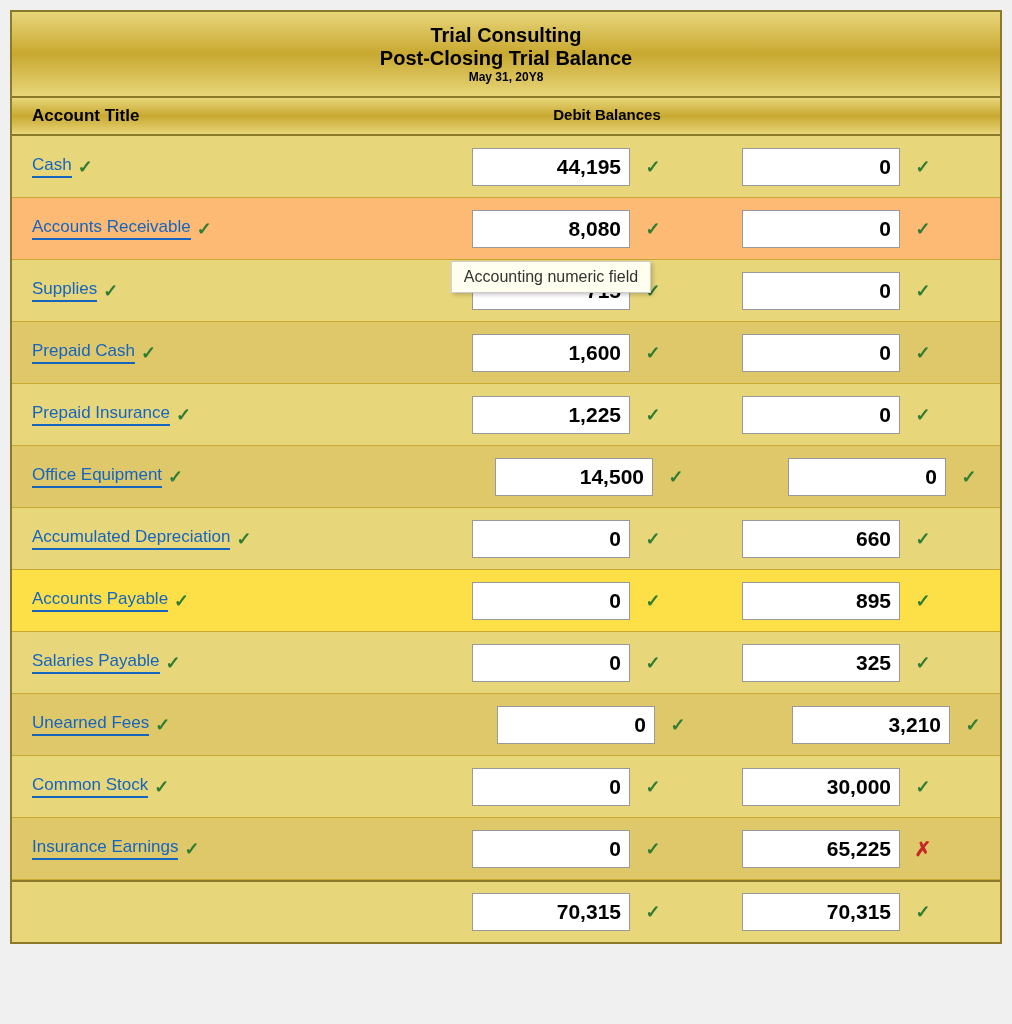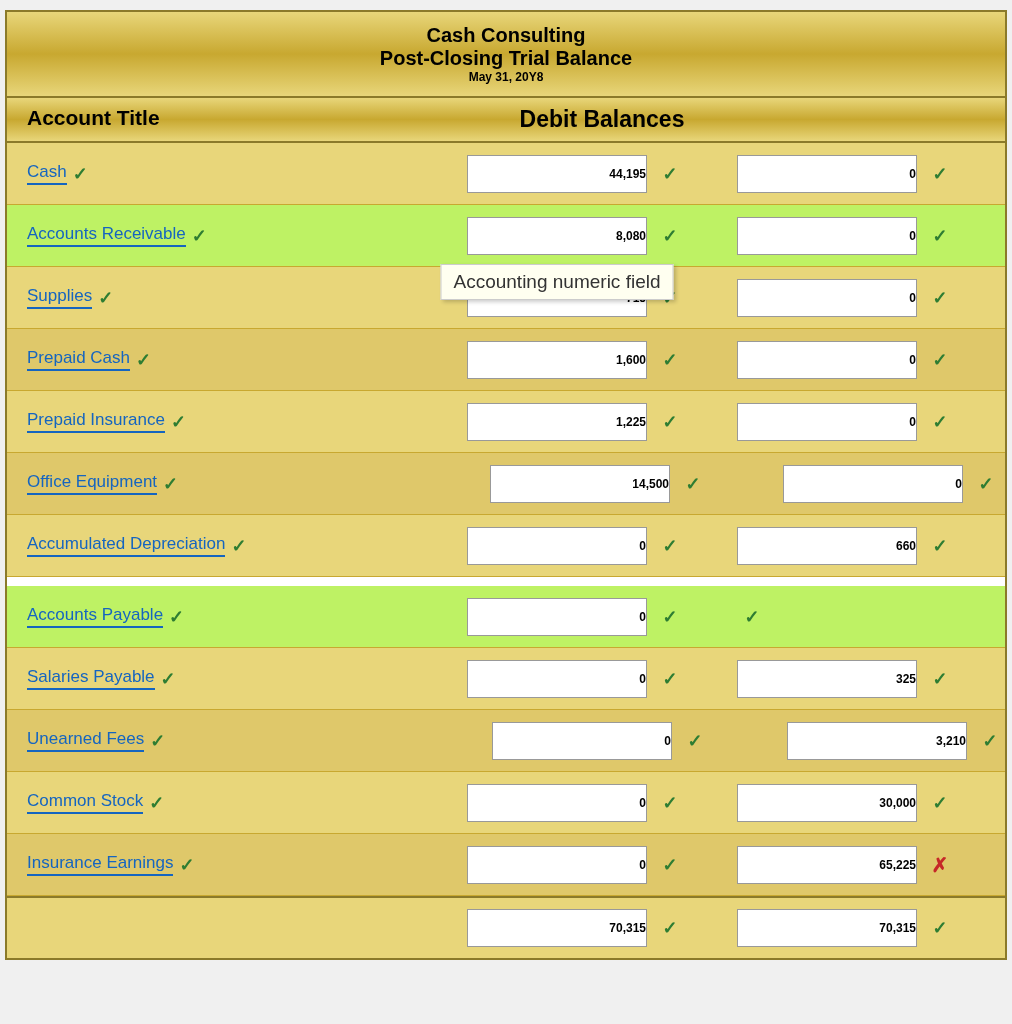--- a/index.html
+++ b/index.html
@@ -46,29 +46,29 @@
     .col-headers {
       display: flex;
       background: linear-gradient(to bottom, #E8D67A, #C8A830, #E8D67A);
       border-bottom: 2px solid #8B7A2A;
       padding: 8px 0;
     }
 
     .col-account {
       flex: 0 0 460px;
       padding-left: 20px;
-      font-size: 21px;
+      font-size: 17px;
       font-weight: bold;
       color: #000;
     }
 
     .col-debit {
       flex: 0 0 270px;
       text-align: center;
-      font-size: 23px;
+      font-size: 15px;
       font-weight: bold;
       color: #000;
     }
 
     .col-credit {
       flex: 1;
       text-align: center;
       font-size: 17px;
       font-weight: bold;
       color: #000;
@@ -126,26 +126,27 @@
 
     .credit-cell {
       flex: 1;
       display: flex;
       align-items: center;
       gap: 8px;
       padding: 8px 0;
     }
 
     .number-input {
-      width: 180px;
+      width: 158px;
       height: 38px;
       border: 1px solid #999;
       background: #fff;
       text-align: right;
-      font-size: 12px;
+      padding-right: 8px;
+      font-size: 21px;
       font-weight: bold;
       color: #000;
     }
 
     .check-cell {
       width: 30px;
       display: flex;
       align-items: center;
       justify-content: center;
     }
@@ -184,34 +185,34 @@
     }
 
     .tooltip {
       position: absolute;
       bottom: -45px;
       left: 50%;
       transform: translateX(-50%);
       background: #FFFFF0;
       border: 1px solid #ccc;
       padding: 6px 12px;
-      font-size: 19px;
+      font-size: 16px;
       color: #333;
       white-space: nowrap;
       z-index: 100;
       box-shadow: 2px 2px 4px rgba(0,0,0,0.2);
     }
   </style>
 </head>
 <body>
 
 <div class="table-container">
 
   <div class="header-section">
-    <div class="company-name">Cash Consulting</div>
+    <div class="company-name">Trial Consulting</div>
     <div class="report-title">Post-Closing Trial Balance</div>
     <div class="report-date">May 31, 20Y8</div>
   </div>
 
   <div class="col-headers">
     <div class="col-account">Account Title</div>
     <div class="col-debit">Debit Balances</div>
   </div>
 
   <div id="rows-container">
@@ -226,21 +227,21 @@
             <span class="check-icon">✓</span>
           </div>
         </div>
         <div class="credit-cell">
           <input class="number-input" type="text" readonly="" value="0" style="">
           <div class="check-cell">
             <span class="check-icon">✓</span>
           </div>
         </div>
       </div>
-      <div class="data-row" style="background: #bef264; justify-content: center;">
+      <div class="data-row" style="background: #fdba74; justify-content: center;">
         <div class="account-cell">
           <span class="account-name">Accounts Receivable</span>
           <span class="check-icon">✓</span>
         </div>
         <div class="debit-cell">
           <div class="tooltip-wrapper"><input class="number-input" type="text" readonly="" value="8,080" style=""><div class="tooltip">Accounting numeric field</div></div>
           <div class="check-cell">
             <span class="check-icon">✓</span>
           </div>
         </div>
@@ -334,32 +335,33 @@
             <span class="check-icon">✓</span>
           </div>
         </div>
         <div class="credit-cell">
           <input class="number-input" type="text" readonly="" value="660" style="">
           <div class="check-cell">
             <span class="check-icon">✓</span>
           </div>
         </div>
       </div>
-      <div class="data-row" style="background: #bef264; margin-top: 9px;">
+      <div class="data-row" style="background: #fde047;">
         <div class="account-cell">
           <span class="account-name">Accounts Payable</span>
           <span class="check-icon">✓</span>
         </div>
         <div class="debit-cell">
           <div class="tooltip-wrapper"><input class="number-input" type="text" readonly="" value="0" style=""></div>
           <div class="check-cell">
             <span class="check-icon">✓</span>
           </div>
         </div>
         <div class="credit-cell">
+          <input class="number-input" type="text" readonly="" value="895" style="">
           <div class="check-cell">
             <span class="check-icon">✓</span>
           </div>
         </div>
       </div>
       <div class="data-row">
         <div class="account-cell">
           <span class="account-name">Salaries Payable</span>
           <span class="check-icon">✓</span>
         </div>

